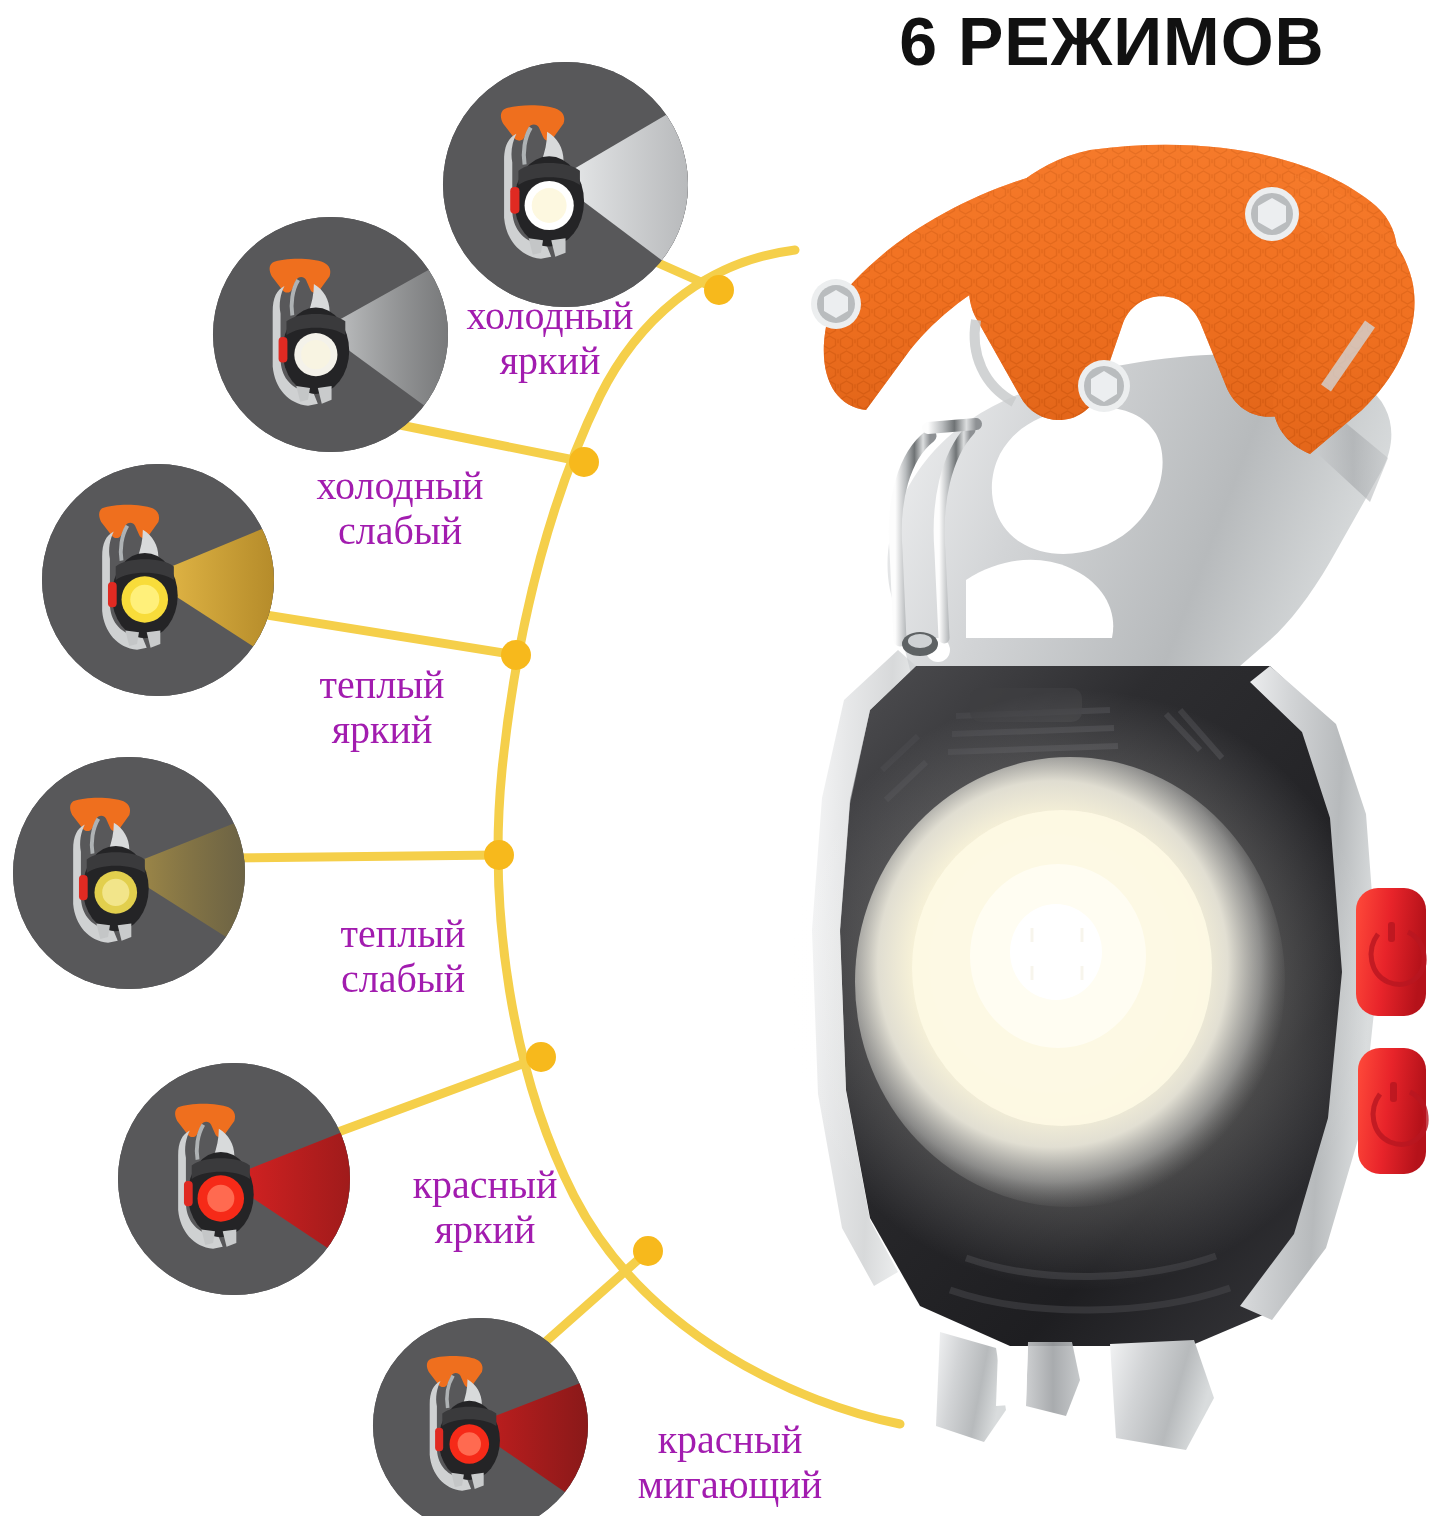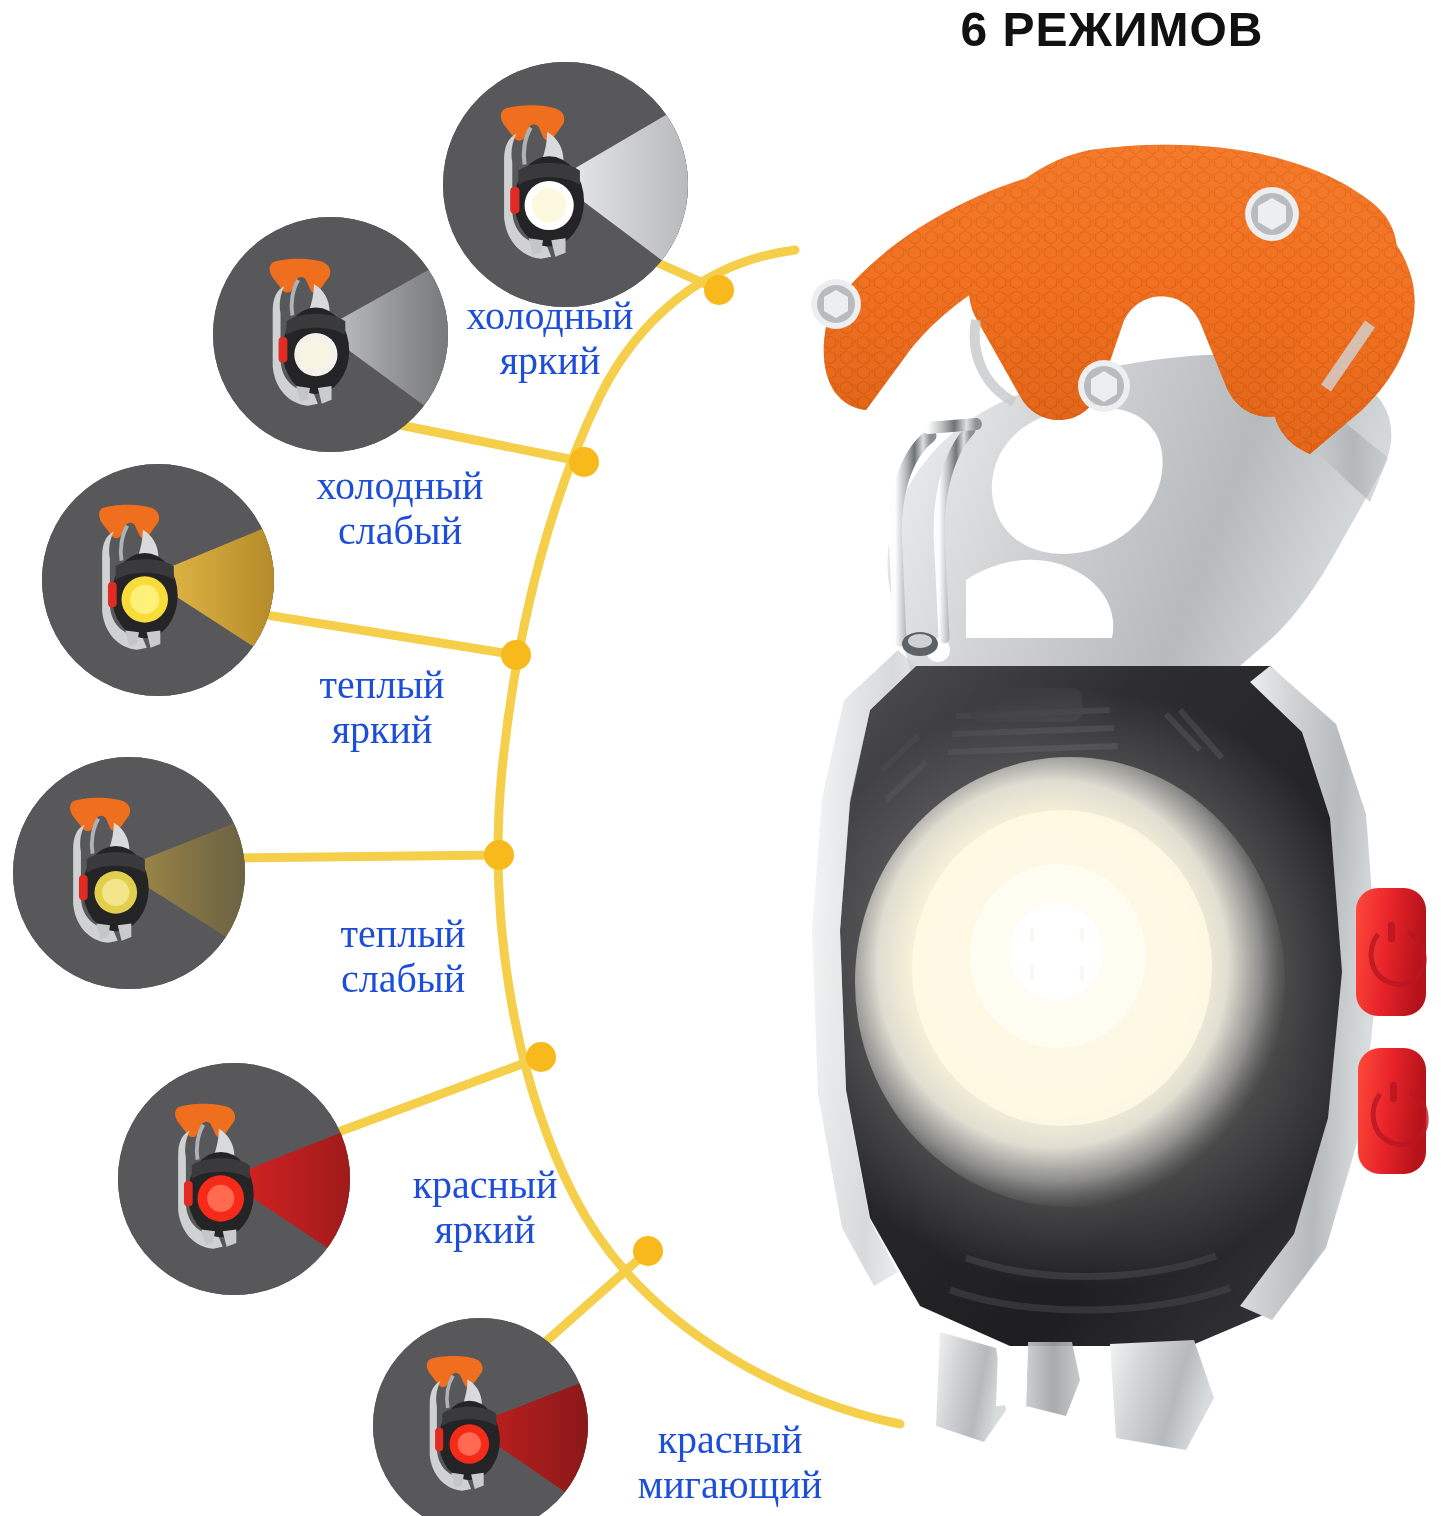--- a/index.html
+++ b/index.html
@@ -18,21 +18,21 @@
 
   
   #title {
     position: absolute;
     left: 862px;
     top: 2px;
     width: 500px;
     text-align: center;
     font-family: "Liberation Sans", "DejaVu Sans", sans-serif;
     font-weight: bold;
-    font-size: 48px;
+    font-size: 68px;
     letter-spacing: 1px;
     color: #111111;
     white-space: nowrap;
   }
 
   
   #connectors {
     position: absolute;
     left: 0; top: 0;
     width: 1446px;
@@ -59,21 +59,21 @@
     top: 50%;
     transform: translate(-50%, -50%);
   }
 
   
   .mode-label {
     position: absolute;
     font-family: "Liberation Serif", "DejaVu Serif", serif;
     font-size: 40px;
     line-height: 1.12;
-    color: #1d4ed8;
+    color: #a21caf;
     text-align: center;
     white-space: pre-line;
   }
 
   
   .mini svg { display:block; }
 
   
   #hero {
     position: absolute;

